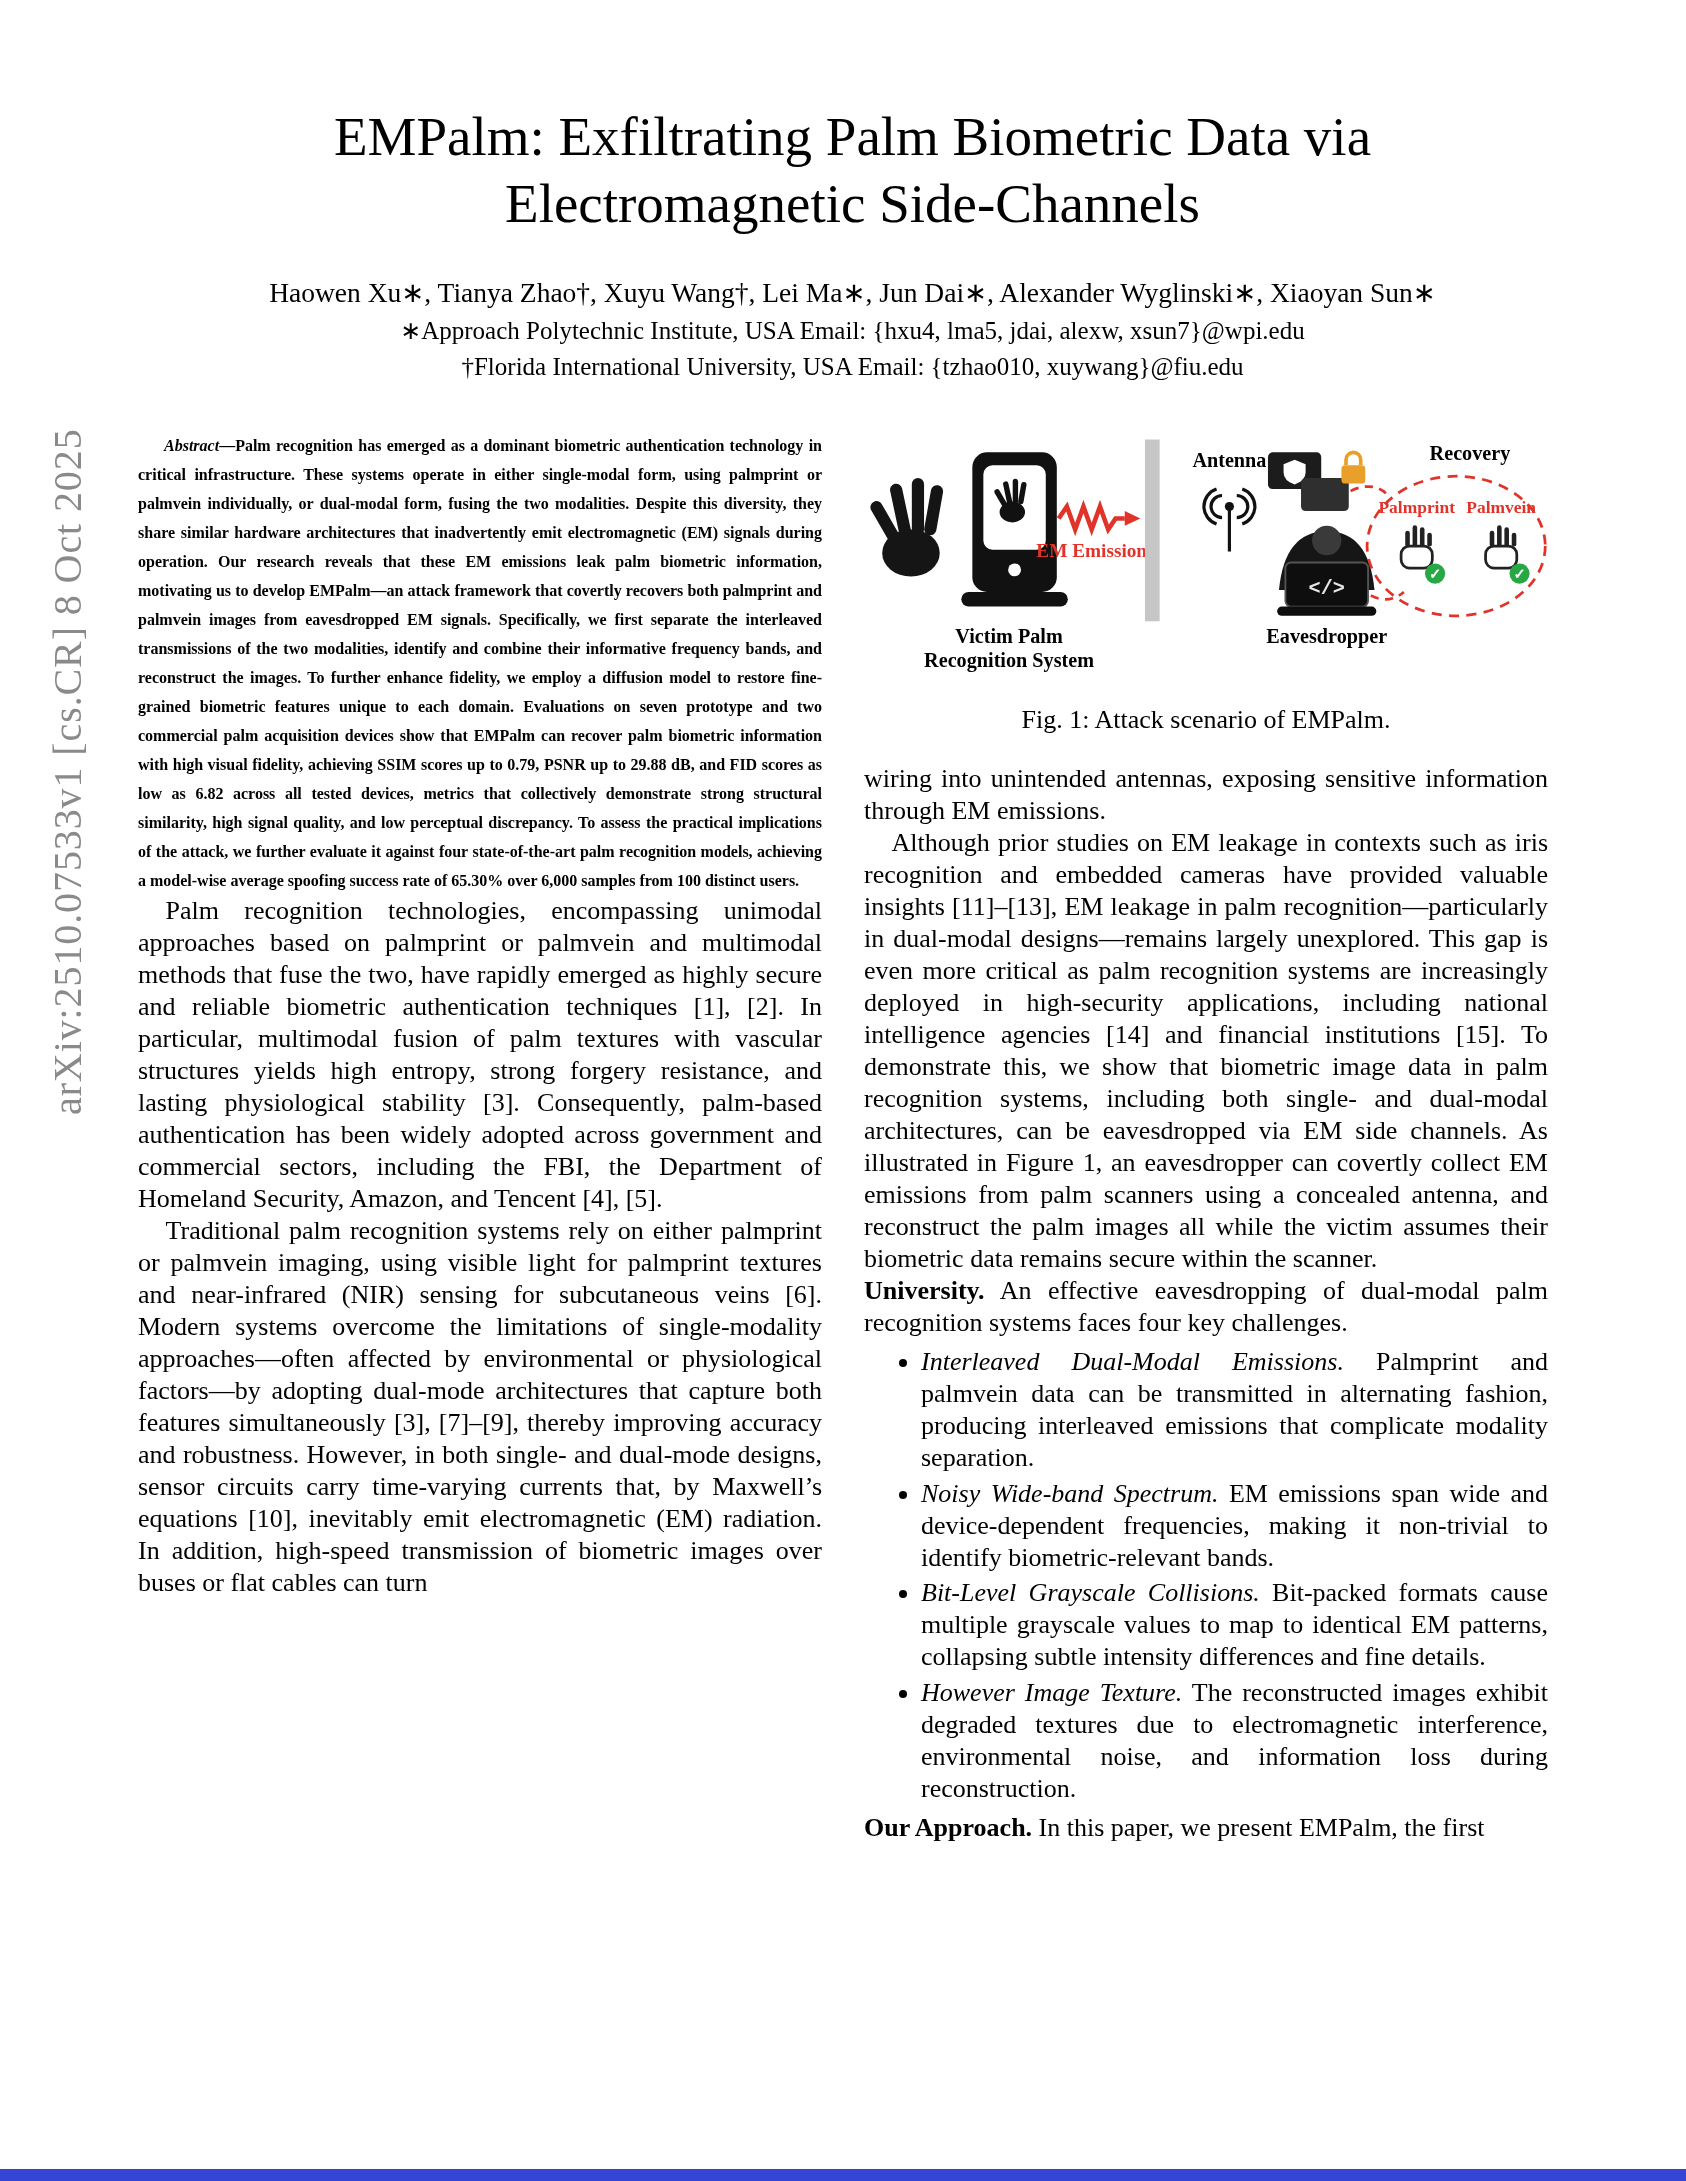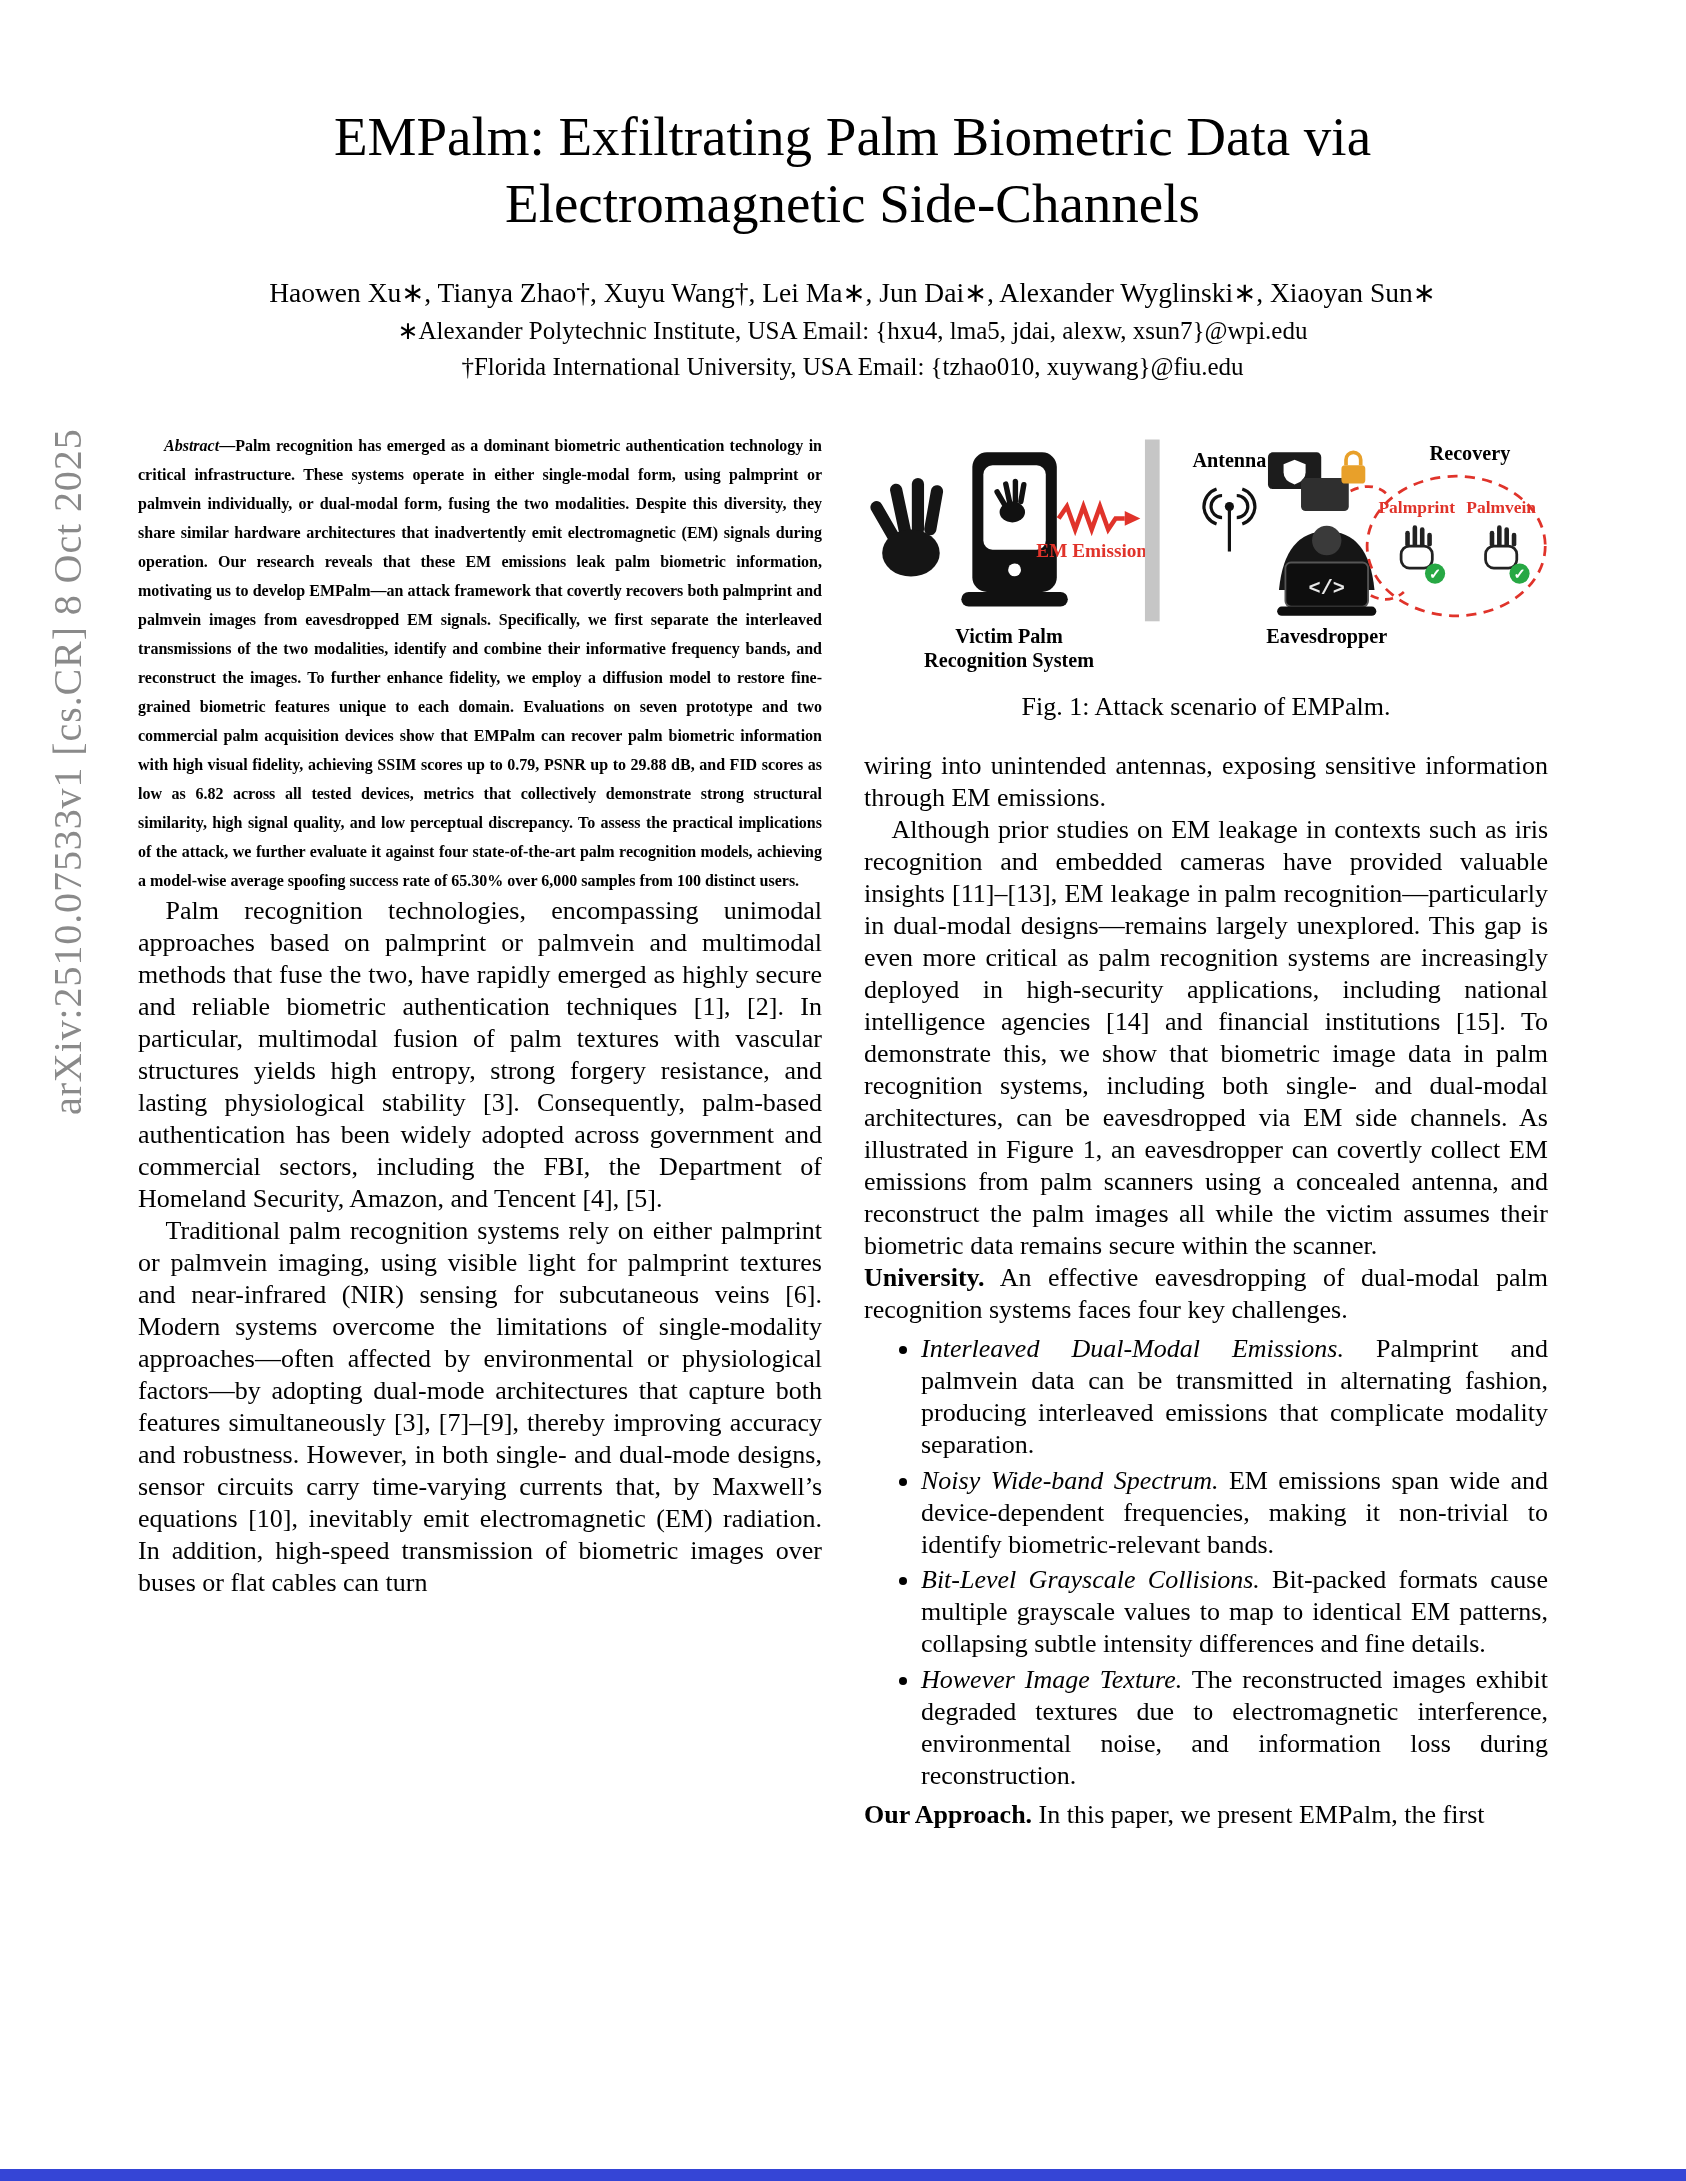--- a/index.html
+++ b/index.html
@@ -30,41 +30,41 @@
     font-variant:small-caps; letter-spacing:0.9px; margin:33px 0 22px;
   }
   .body { font-size:26px; line-height:32px; text-align:justify; }
   .indent { text-indent:27.5px; }
   .lead-bold { font-weight:bold; }
   .bullets { margin:7.3px 0 7.3px; padding-left:57px; }
   .bullets li { font-size:26px; line-height:32px; text-align:justify; margin-bottom:3.7px; }
   .bullets li .b-lead { font-style:italic; }
   figure { margin:3.7px 0 27.5px; }
   figure svg { width:684px; height:auto; display:block; }
-  figcaption { text-align:center; font-size:26px; margin-top:17px; }
+  figcaption { text-align:center; font-size:26px; margin-top:30px; }
   .fig-label { font:bold 22px "Liberation Serif", serif; fill:#000; }
   .fig-label-red { font:bold 21px "Liberation Serif", serif; fill:#e0332a; }
   .fig-check { font:bold 16px "Liberation Sans", sans-serif; fill:#ffffff; }
   .fig-code { font:bold 22px "Liberation Mono", monospace; fill:#e8e8e8; }
   .bottom-strip { position:absolute; left:0; right:0; bottom:0; height:13px; background:#3545d6; }
 </style>
 </head>
 <body>
 
 <div class="page">
 
   <div class="arxiv-side">arXiv:2510.07533v1  [cs.CR]  8 Oct 2025</div>
 
   <div class="header">
     <h1 class="title">
       <span>EMPalm: Exfiltrating Palm Biometric Data via</span><br>
       <span>Electromagnetic Side-Channels</span>
     </h1>
     <div class="authors">Haowen Xu∗, Tianya Zhao†, Xuyu Wang†, Lei Ma∗, Jun Dai∗, Alexander Wyglinski∗, Xiaoyan Sun∗</div>
-    <div class="affil">∗Alexander Polytechnic Institute, USA Email: {hxu4, lma5, jdai, alexw, xsun7}@wpi.edu</div>
+    <div class="affil">∗Approach Polytechnic Institute, USA Email: {hxu4, lma5, jdai, alexw, xsun7}@wpi.edu</div>
     <div class="affil">†Florida International University, USA Email: {tzhao010, xuywang}@fiu.edu</div>
   </div>
 
   <div class="columns">
 
     <div class="col">
       <p class="abstract"><span class="abs-lead">Abstract</span><span>—Palm recognition has emerged as a dominant biometric authentication technology in critical infrastructure. These systems operate in either single-modal form, using palmprint or palmvein individually, or dual-modal form, fusing the two modalities. Despite this diversity, they share similar hardware architectures that inadvertently emit electromagnetic (EM) signals during operation. Our research reveals that these EM emissions leak palm biometric information, motivating us to develop EMPalm—an attack framework that covertly recovers both palmprint and palmvein images from eavesdropped EM signals. Specifically, we first separate the interleaved transmissions of the two modalities, identify and combine their informative frequency bands, and reconstruct the images. To further enhance fidelity, we employ a diffusion model to restore fine-grained biometric features unique to each domain. Evaluations on seven prototype and two commercial palm acquisition devices show that EMPalm can recover palm biometric information with high visual fidelity, achieving SSIM scores up to 0.79, PSNR up to 29.88 dB, and FID scores as low as 6.82 across all tested devices, metrics that collectively demonstrate strong structural similarity, high signal quality, and low perceptual discrepancy. To assess the practical implications of the attack, we further evaluate it against four state-of-the-art palm recognition models, achieving a model-wise average spoofing success rate of 65.30% over 6,000 samples from 100 distinct users.</span></p>
 
 
       <p class="body indent">Palm recognition technologies, encompassing unimodal approaches based on palmprint or palmvein and multimodal methods that fuse the two, have rapidly emerged as highly secure and reliable biometric authentication techniques [1], [2]. In particular, multimodal fusion of palm textures with vascular structures yields high entropy, strong forgery resistance, and lasting physiological stability [3]. Consequently, palm-based authentication has been widely adopted across government and commercial sectors, including the FBI, the Department of Homeland Security, Amazon, and Tencent [4], [5].</p>

